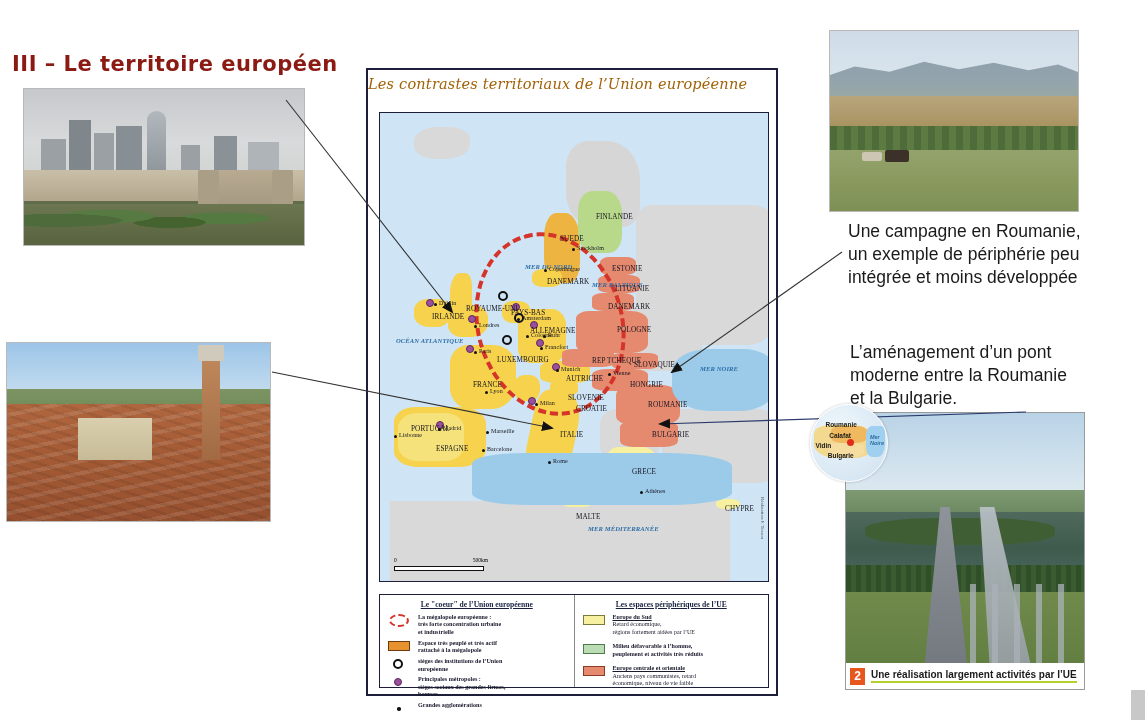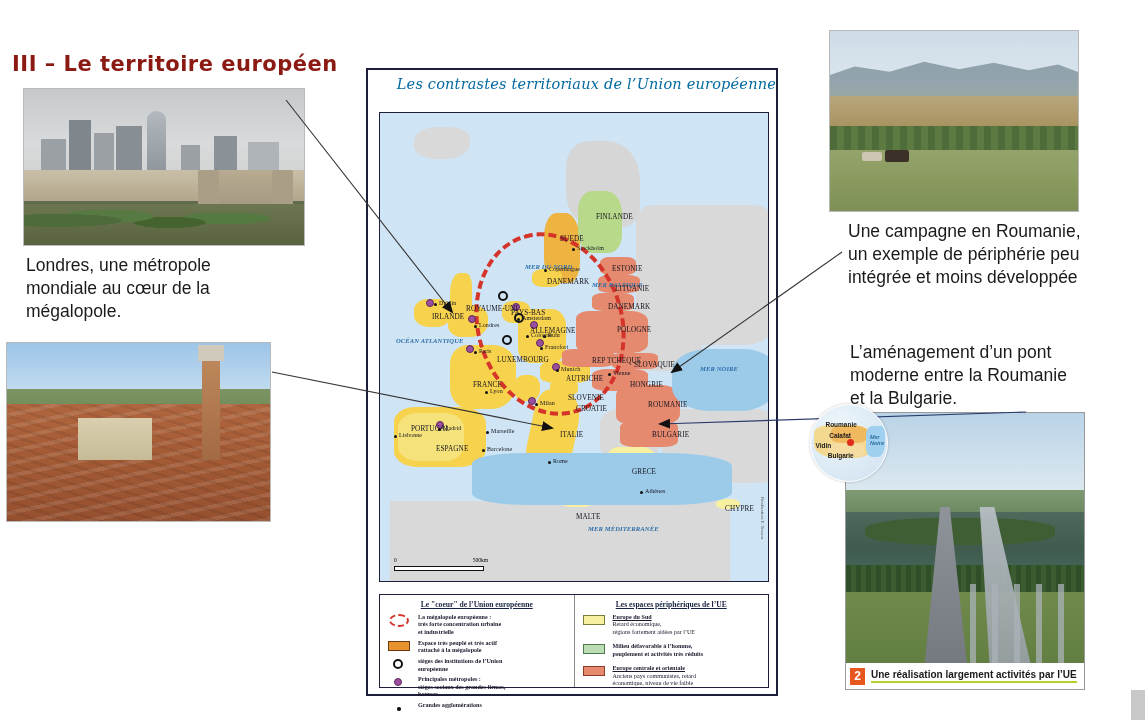--- a/index.html
+++ b/index.html
@@ -229,23 +229,23 @@
   #inset-globe .l-mn { right:4%; top:38%; color:#2d6fa0; font-style:italic; font-weight:700; font-size:5.5px; }
   #inset-globe .pin { position:absolute; left:47%; top:45%; width:7px; height:7px;
                       background:#e02d1b; border-radius:50%; }
 
   
   #map-panel {
     position:absolute; left:366px; top:68px; width:412px; height:628px;
     background:#ffffff; border:2px solid #1d1f3a;
   }
   #map-title {
-    position:absolute; left:0; top:6px; width:100%; text-align:right;
+    position:absolute; left:0; top:6px; width:100%; text-align:left;
     font-family:"DejaVu Serif", serif; font-style:italic;
-    font-size:14.5px; color:#0369a1; letter-spacing:.2px;
+    font-size:14.5px; color:#a16207; letter-spacing:.2px;
   }
   #map-body {
     position:absolute; left:11px; top:42px; width:390px; height:470px;
     background: linear-gradient(#cfe3f3, #cfe3f3);
     border:1.5px solid #1d1f3a; overflow:hidden;
   }
   
   #map-body .sea-base { position:absolute; inset:0; background:#cfe4f4; }
   #map-body .landmass { position:absolute; background:#d9d9d9; }
 
@@ -345,23 +345,20 @@
       <div class="bldg" style="left:68%; width:8%;  height:28%; background:#8a9197;"></div>
       <div class="bldg" style="left:80%; width:11%; height:24%; background:#aeb4b8;"></div>
       <div class="towerrow"></div>
       <div class="castle">
         <div class="tur" style="left:0;"></div>
         <div class="tur" style="right:0;"></div>
       </div>
       <div class="trees"></div>
     </div>
   </div>
-  <div class="caption" id="cap-london">Londres, une métropole
-mondiale  au cœur de la
-mégalopole.</div>
 
   <div class="photo" id="photo-sienne">
     <div class="inner">
       <div class="sky"></div>
       <div class="hills"></div>
       <div class="roofs"></div>
       <div class="palace"></div>
       <div class="tower"></div>
       <div class="towertop"></div>
     </div>

